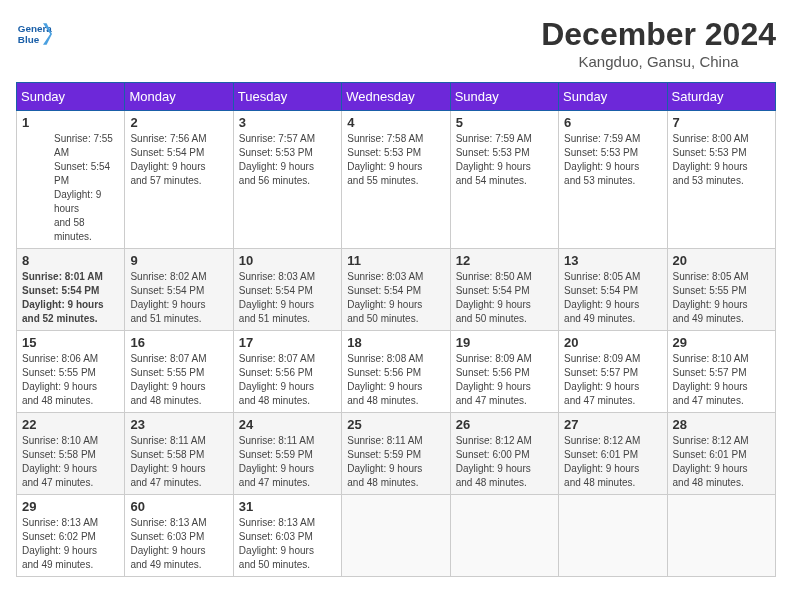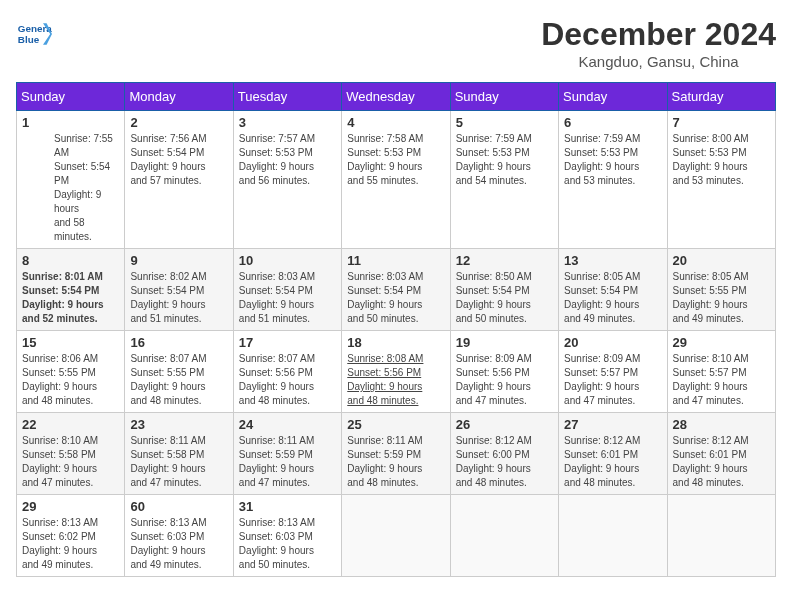--- a/index.html
+++ b/index.html
@@ -227,21 +227,21 @@
         </td>
         <td>
           <span class="day-number">17</span>
           <div class="day-info" style="white-space: pre-line;">Sunrise: 8:07 AM
 Sunset: 5:56 PM
 Daylight: 9 hours
 and 48 minutes.</div>
         </td>
         <td>
           <span class="day-number">18</span>
-          <div class="day-info" style="white-space: pre-line; text-decoration: underline;">Sunrise: 8:08 AM
+          <div class="day-info" style="white-space: pre-line;">Sunrise: 8:08 AM
 Sunset: 5:56 PM
 Daylight: 9 hours
 and 48 minutes.</div>
         </td>
         <td>
           <span class="day-number">19</span>
           <div class="day-info" style="white-space: pre-line;">Sunrise: 8:09 AM
 Sunset: 5:56 PM
 Daylight: 9 hours
 and 47 minutes.</div>

